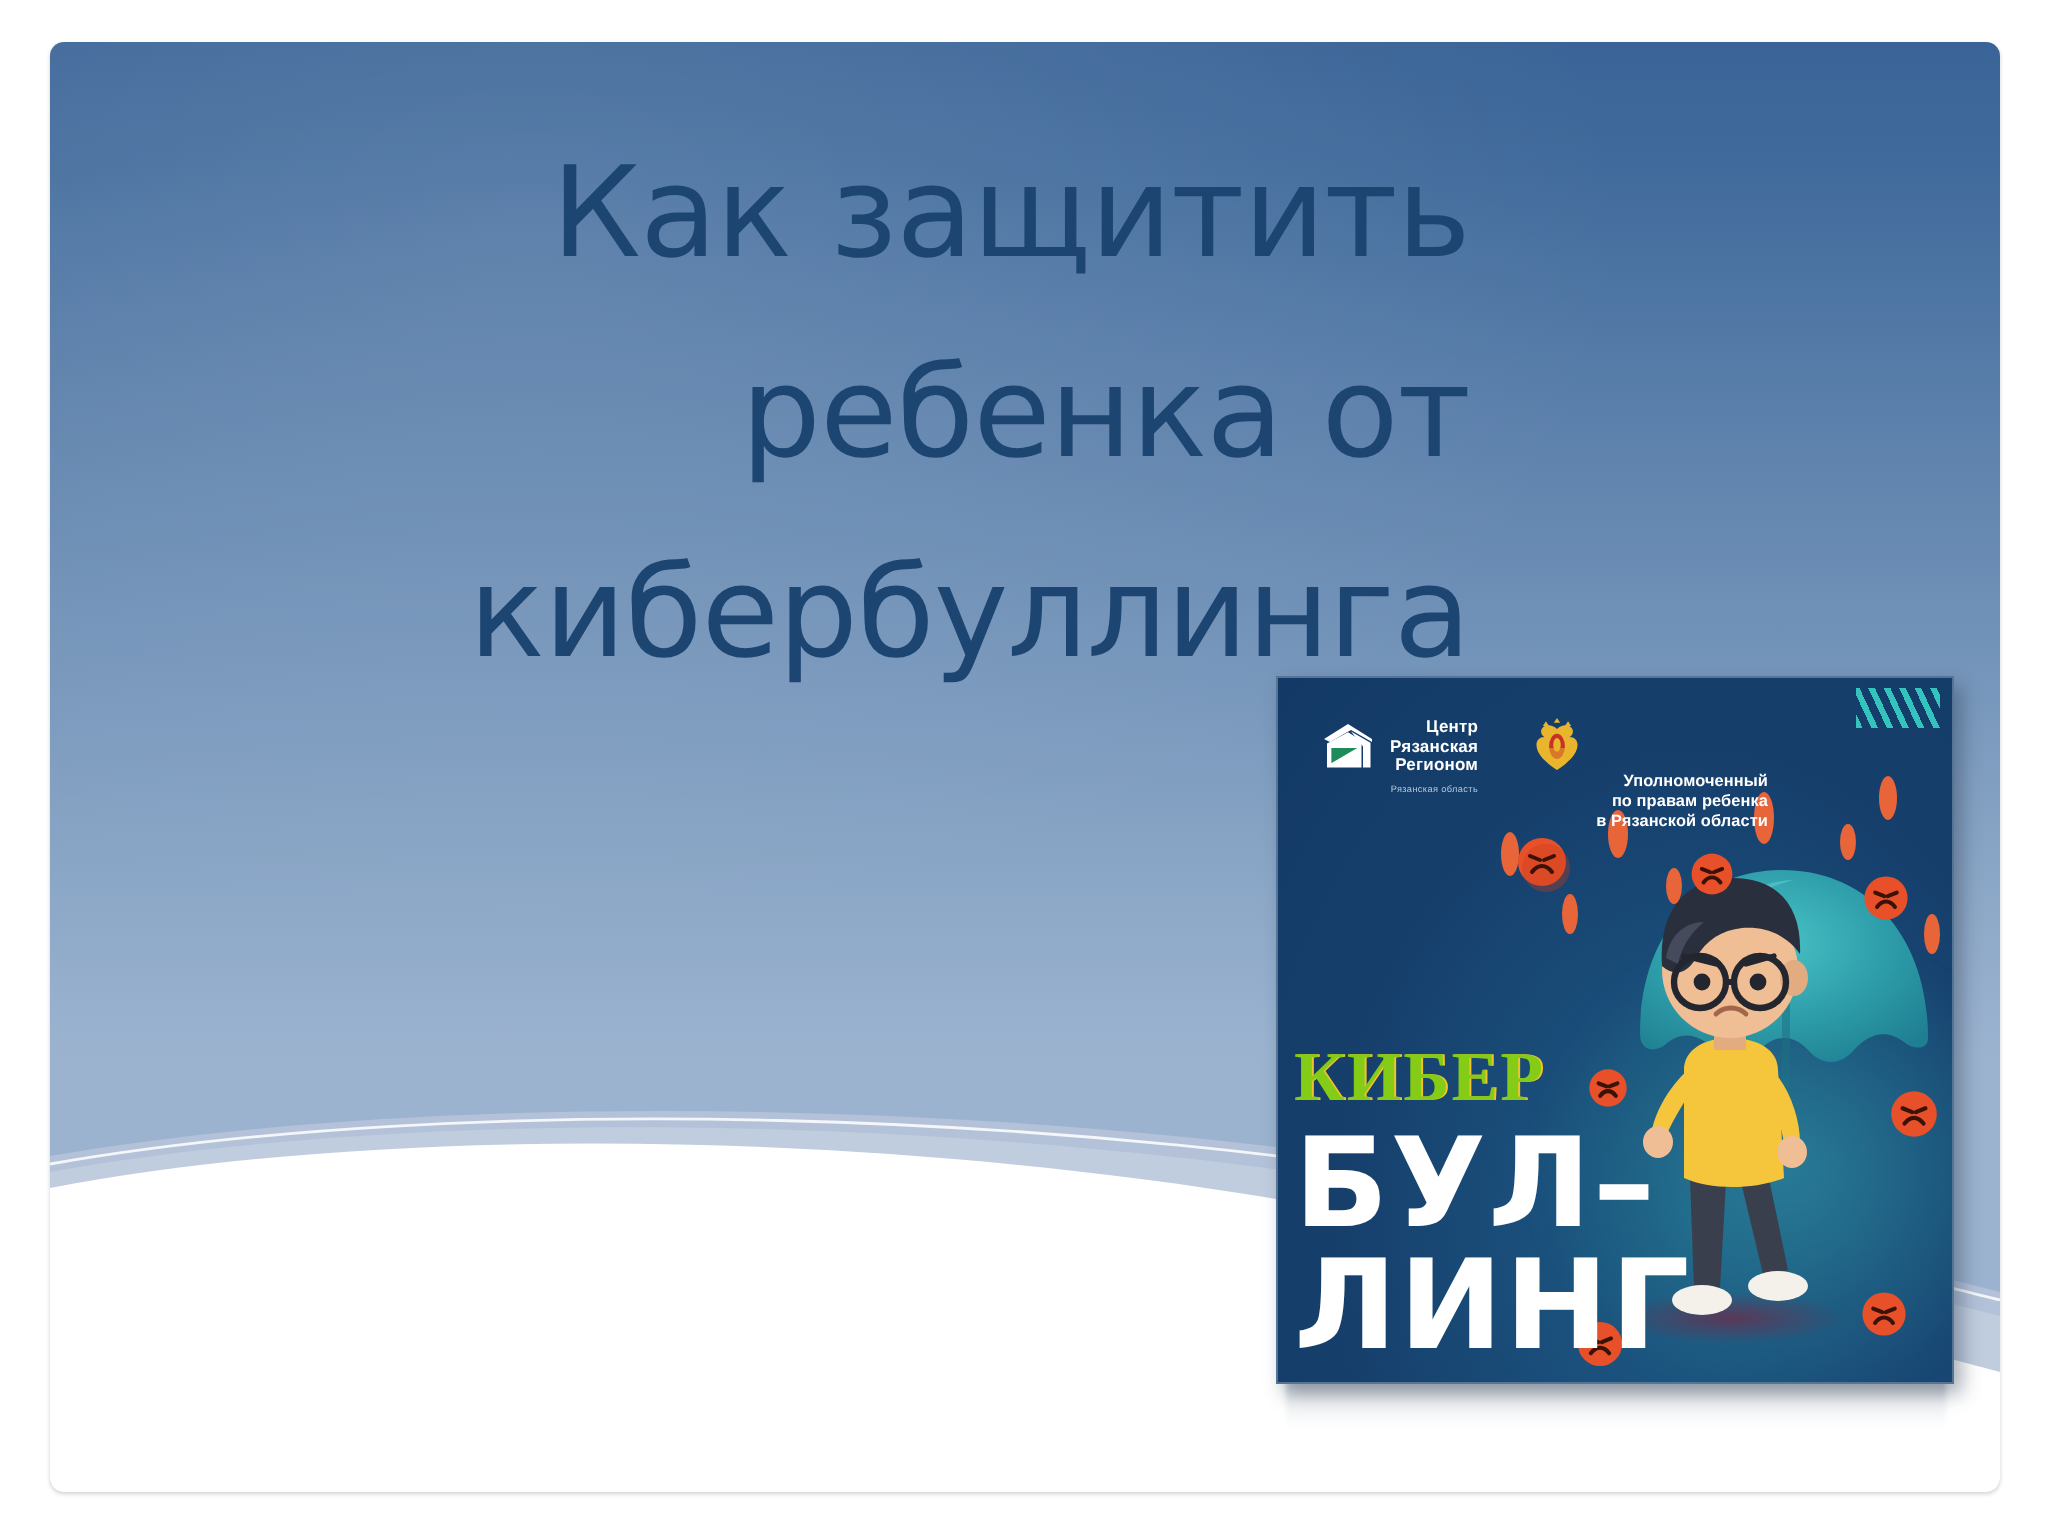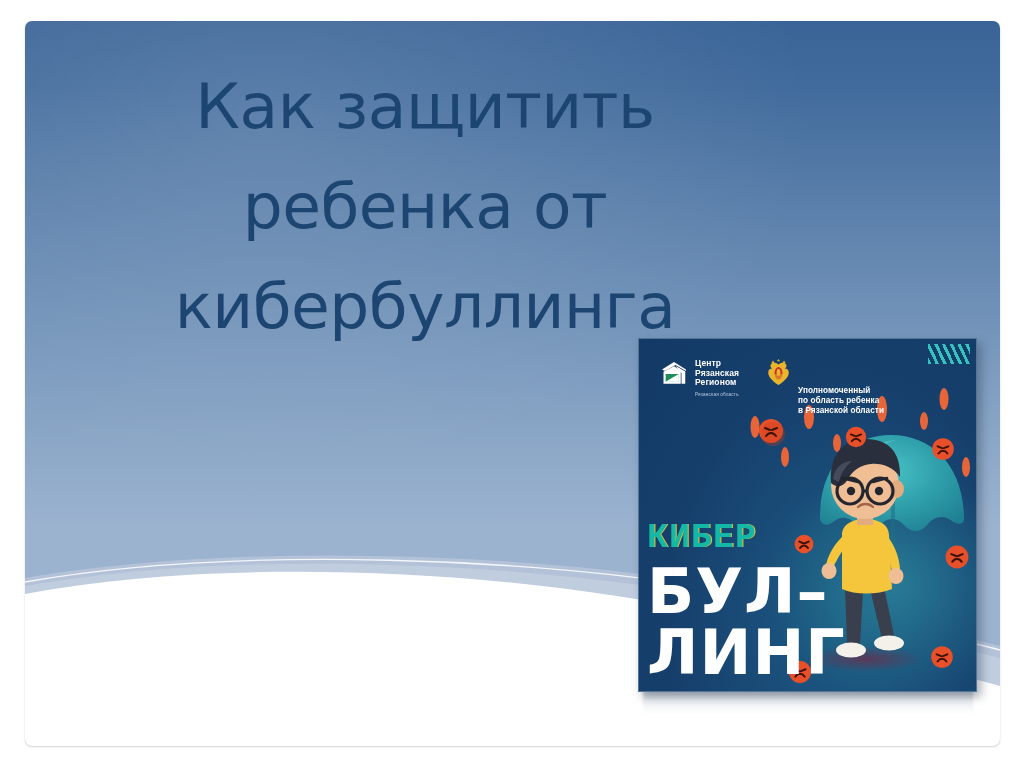--- a/index.html
+++ b/index.html
@@ -73,33 +73,35 @@
     text-align: center;
   }
   .title-line {
     color: #1d4571;
     font-family: "DejaVu Sans", sans-serif;
     font-weight: 400;
     font-size: 63px;
     line-height: 100px;
     letter-spacing: -0.5px;
     white-space: nowrap;
+    text-align: right;
   }
 
   
   .picture-card {
     position: absolute;
     left: 613px;
     top: 317px;
     width: 337px;
     height: 352px;
     background: #14406e;
     overflow: hidden;
     box-shadow: 4px 5px 9px rgba(40,55,75,0.40);
     border: 1px solid rgba(255,255,255,0.28);
+    text-align: right;
   }
   .card-bg {
     position: absolute;
     inset: 0;
     background:
       radial-gradient(ellipse at 62% 78%, #1d5f86 0%, #1a4d79 32%, #163f6c 60%, #133a66 100%);
   }
   
   .card-glow {
     position: absolute;
@@ -161,25 +163,25 @@
     line-height: 10px;
     letter-spacing: 0.05px;
     margin-top: 27px;
   }
 
   
   .word-cyber {
     position: absolute;
     left: 8px;
     top: 182px;
-    font-family: Liberation Mono, monospace;
+    font-family: Liberation Serif, serif;
     font-weight: bold;
     font-size: 35px;
     letter-spacing: 1px;
-    color: #14b8a6;
+    color: #84cc16;
     line-height: 1;
     text-shadow: 1px 0 0 #f2c12e;
     white-space: nowrap;
   }
   .word-bul, .word-ling {
     position: absolute;
     left: 8px;
     font-family: "DejaVu Sans", sans-serif;
     font-weight: bold;
     font-size: 62px;
@@ -392,21 +394,21 @@
                        C4,22 8,27 17,33 C26,27 30,22 30,17 C30,14 28,12 25,12
                        C27,11 28,8 26,6 C24,4 20,4 17,7 Z"></path>
               <path d="M8,5 L10,2 L12,5 Z M22,5 L24,2 L26,5 Z M15,3 L17,0 L19,3 Z"></path>
             </g>
             <ellipse cx="17" cy="18" rx="5" ry="8" fill="#c8302a"></ellipse>
             <ellipse cx="17" cy="17" rx="2.4" ry="4.4" fill="#e8b52c"></ellipse>
             <path d="M17,30 C12,27 9,23 9,19 L25,19 C25,23 22,27 17,30 Z" fill="#e8b52c" opacity="0.55"></path>
           </svg>
           <div class="omb-text">
             <span>Уполномоченный</span><br>
-            <span>по область ребенка</span><br>
+            <span>по правам ребенка</span><br>
             <span>в Рязанской области</span>
           </div>
         </div>
 
       </div>
 
       <div class="word-cyber">КИБЕР</div>
       <div class="word-bul">БУЛ–</div>
       <div class="word-ling">ЛИНГ</div>
 

